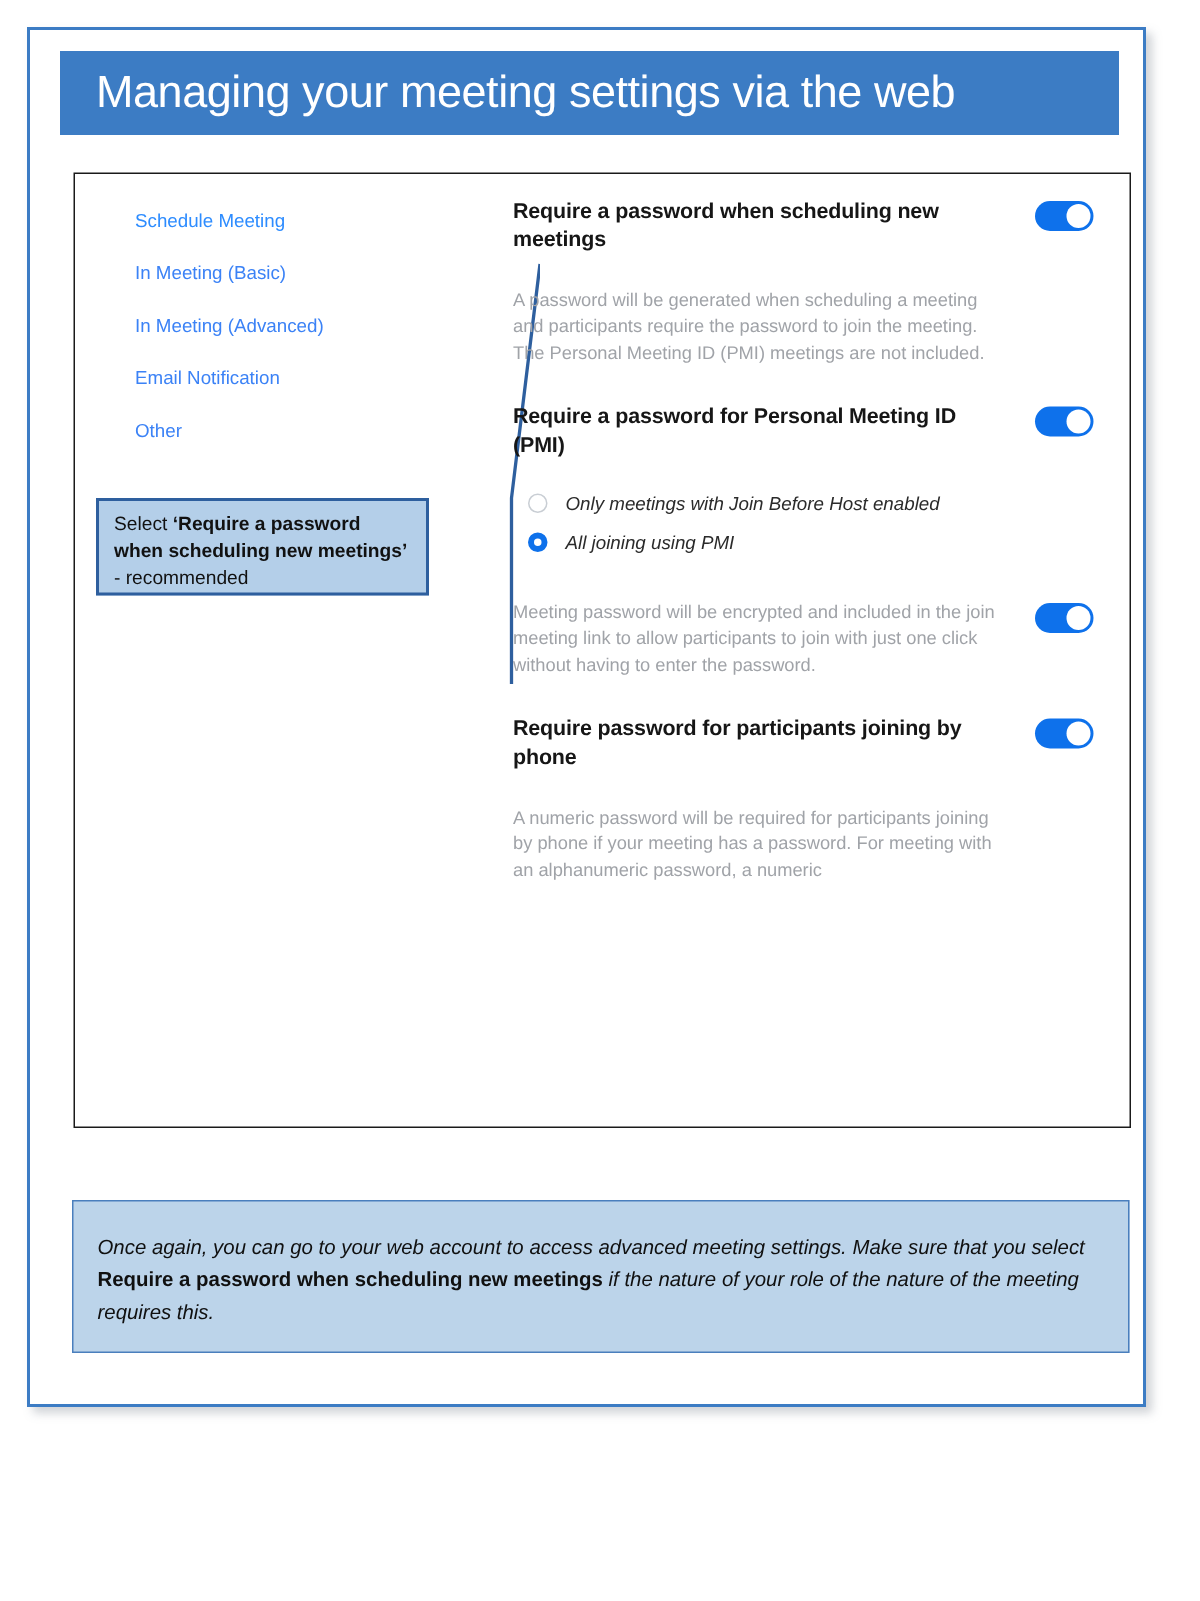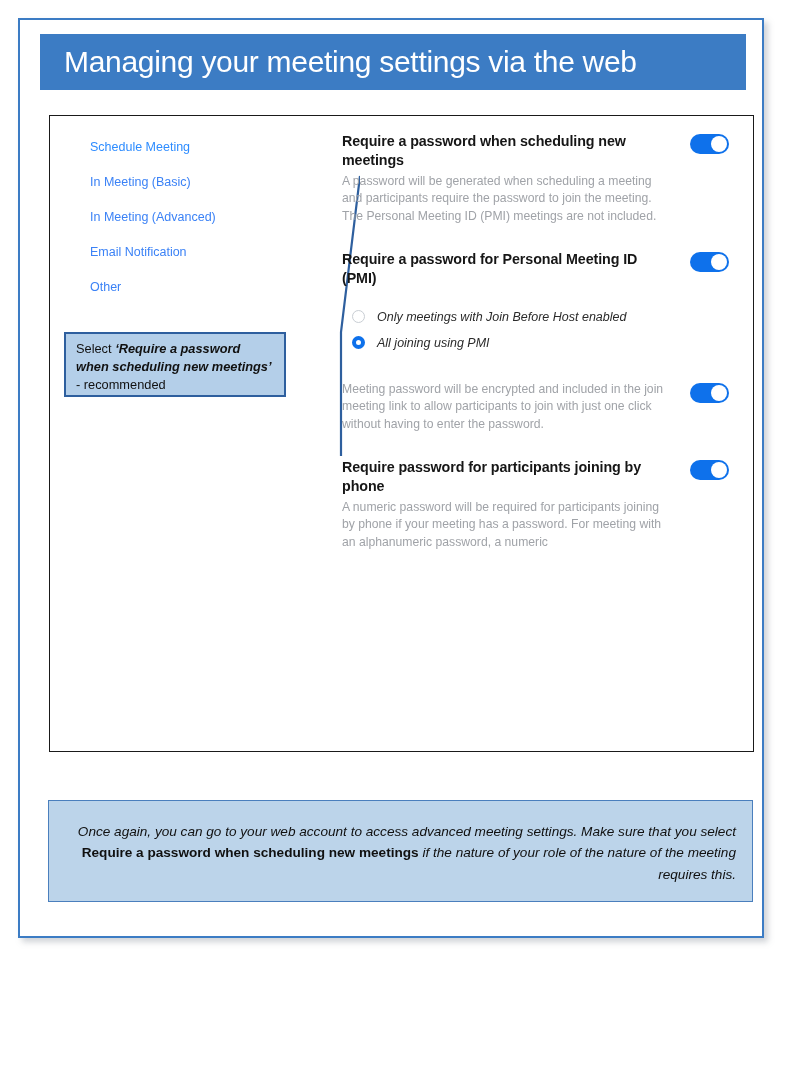--- a/index.html
+++ b/index.html
@@ -95,21 +95,21 @@
     width: 222px;
     height: 65px;
     background: #b4cfe9;
     border: 2px solid #2e5f9e;
     box-sizing: border-box;
     padding: 6px 8px 6px 10px;
     font-size: 12.8px;
     line-height: 1.42;
     color: #111111;
   }
-  .callout-box b { font-weight: bold; font-style: italic; }
+  .callout-box b { font-weight: bold; }
 
   
   .connector-svg {
     position: absolute;
     left: 240px;
     top: 20px;
     width: 70px;
     height: 320px;
     pointer-events: none;
   }
@@ -134,21 +134,21 @@
     font-weight: bold;
     color: #161616;
     line-height: 1.33;
     width: 310px;
     letter-spacing: -0.1px;
   }
   .setting-desc {
     font-size: 12.2px;
     color: #a0a3a8;
     line-height: 1.42;
-    margin-top: 3px;
+    margin-top: 22px;
     width: 327px;
   }
 
   
   .toggle {
     position: absolute;
     right: -12px;
     top: 2px;
     width: 39px;
     height: 20px;
@@ -197,21 +197,20 @@
     width: 705px;
     height: 102px;
     background: #bcd4ea;
     border: 1.5px solid #4a7fbd;
     box-sizing: border-box;
     padding: 20px 16px 0 16px;
     font-style: italic;
     font-size: 13.6px;
     line-height: 1.58;
     color: #101010;
-    text-align: right;
   }
   .note-box b { font-weight: bold; font-style: normal; }
 </style>
 </head>
 <body>
 
 <div class="page-frame">
 
   <div class="header-banner">
     <div class="header-title">Managing your meeting settings via the web</div>

